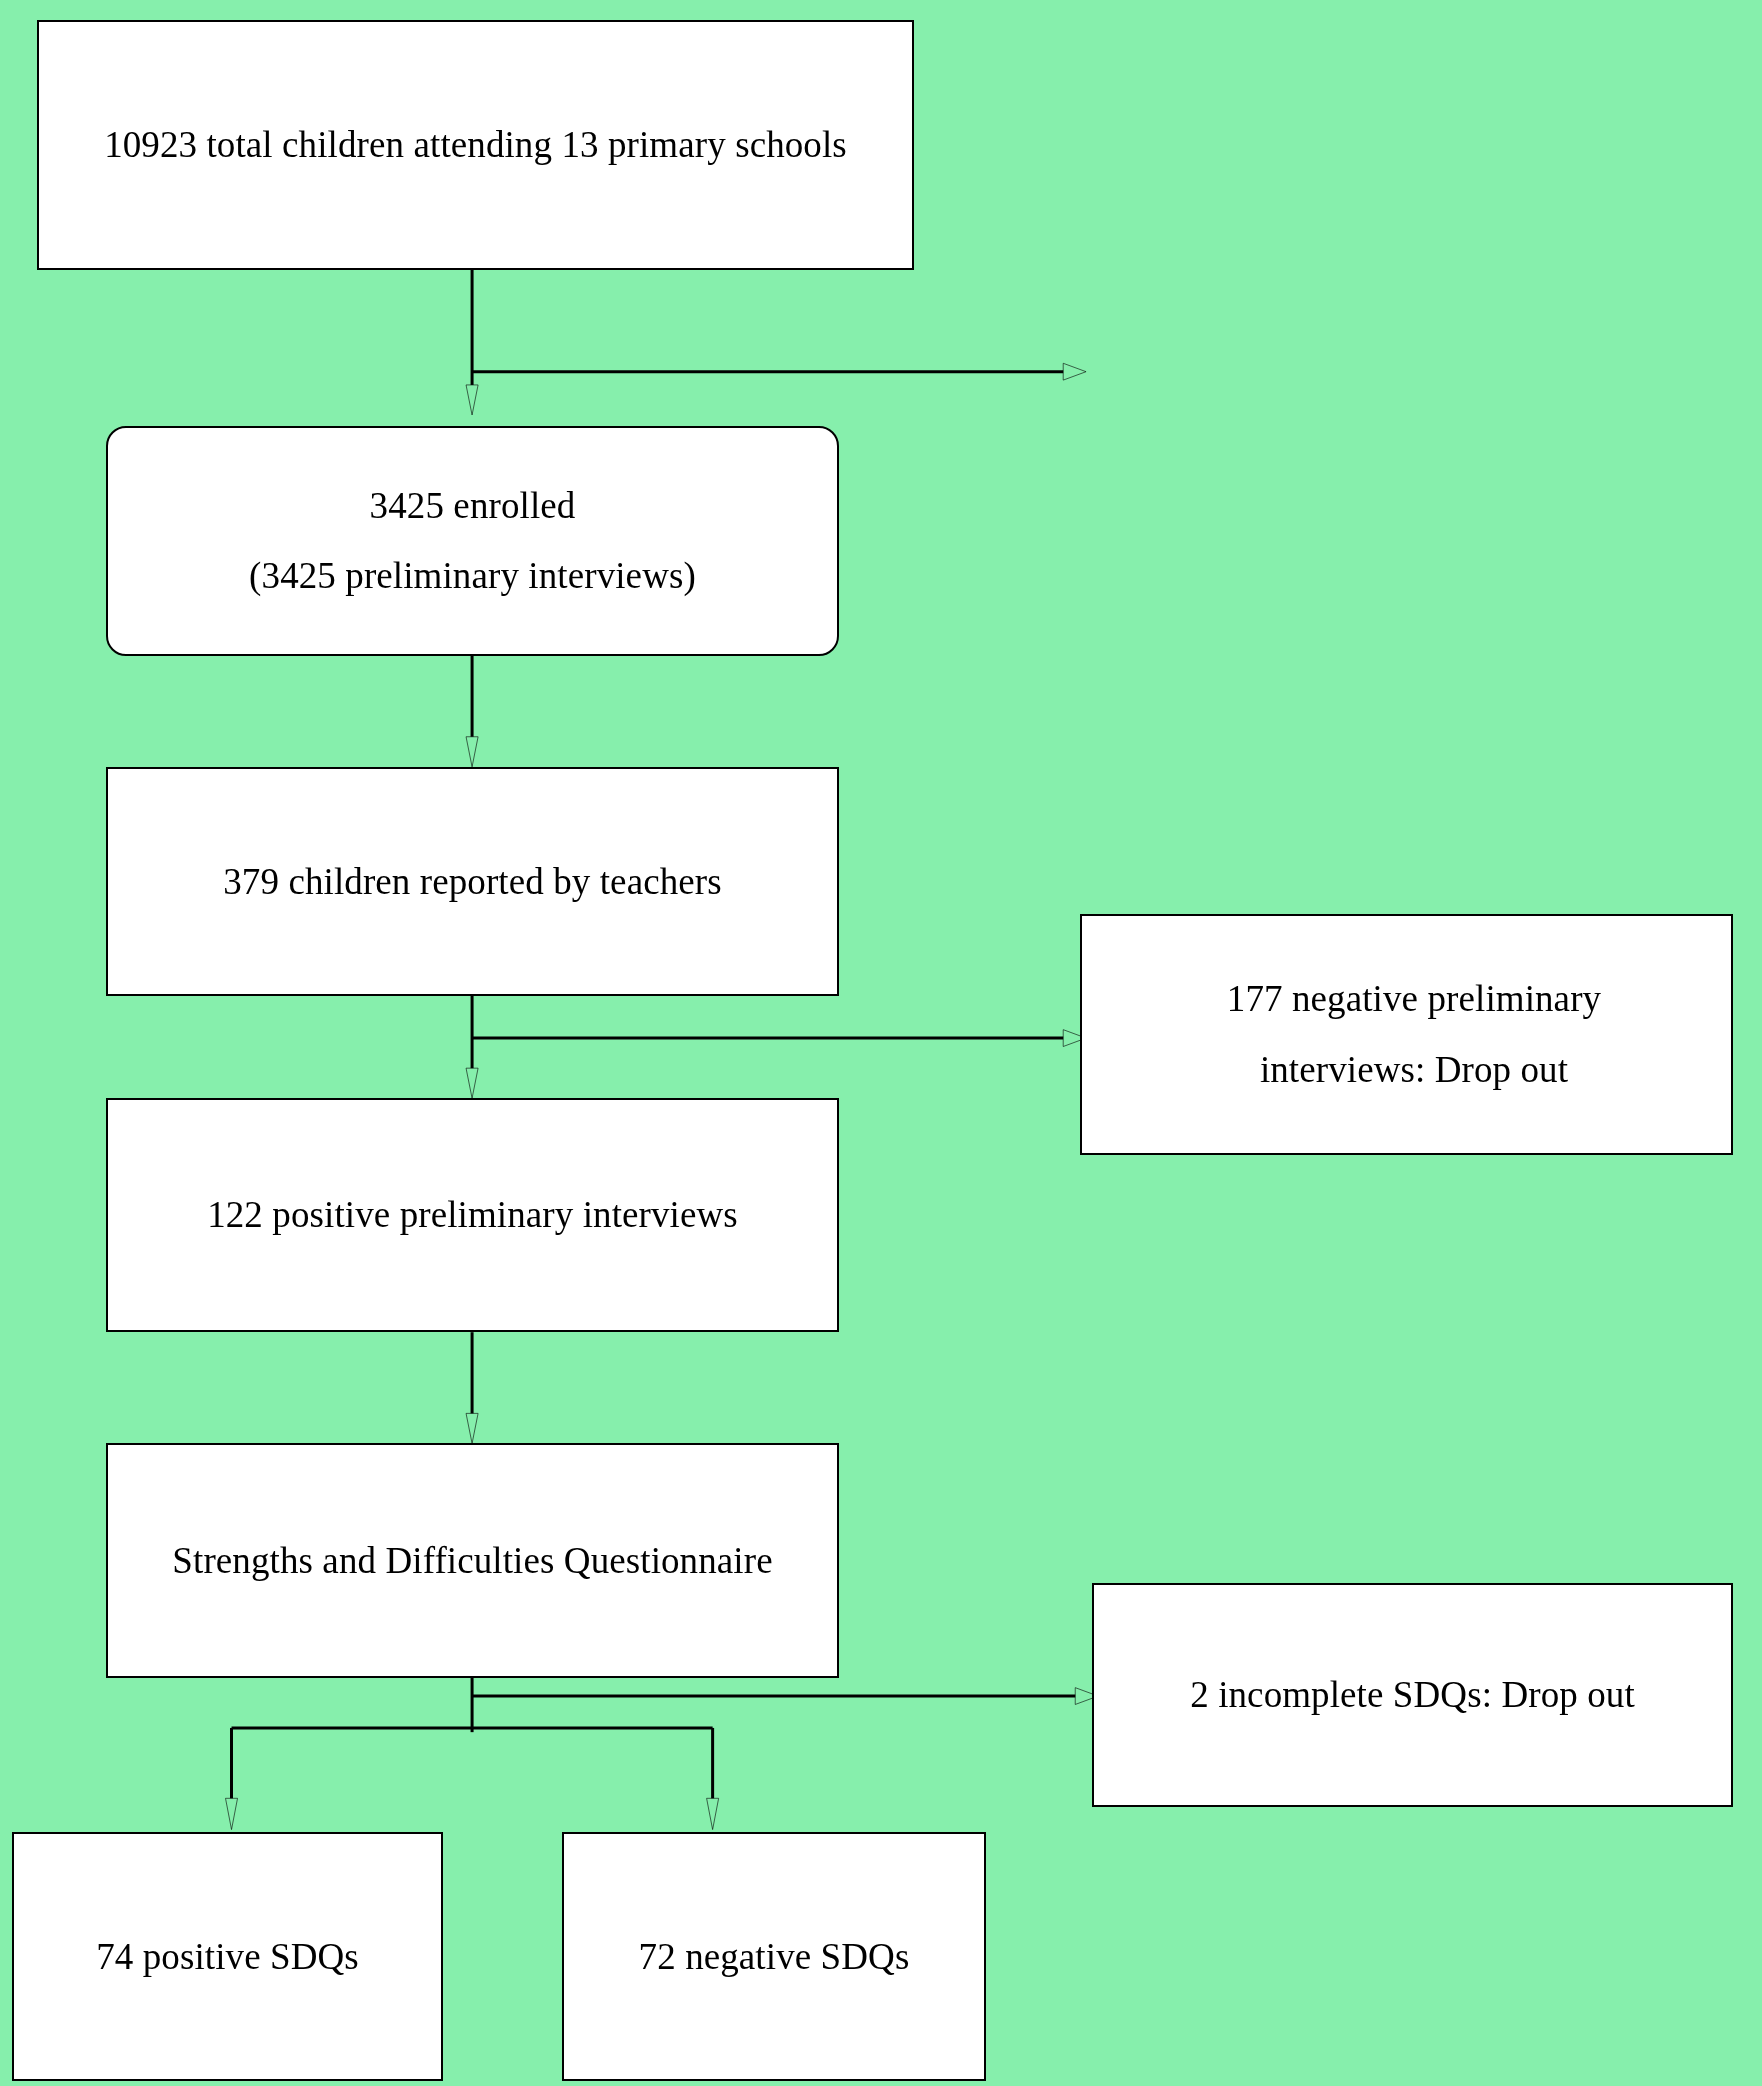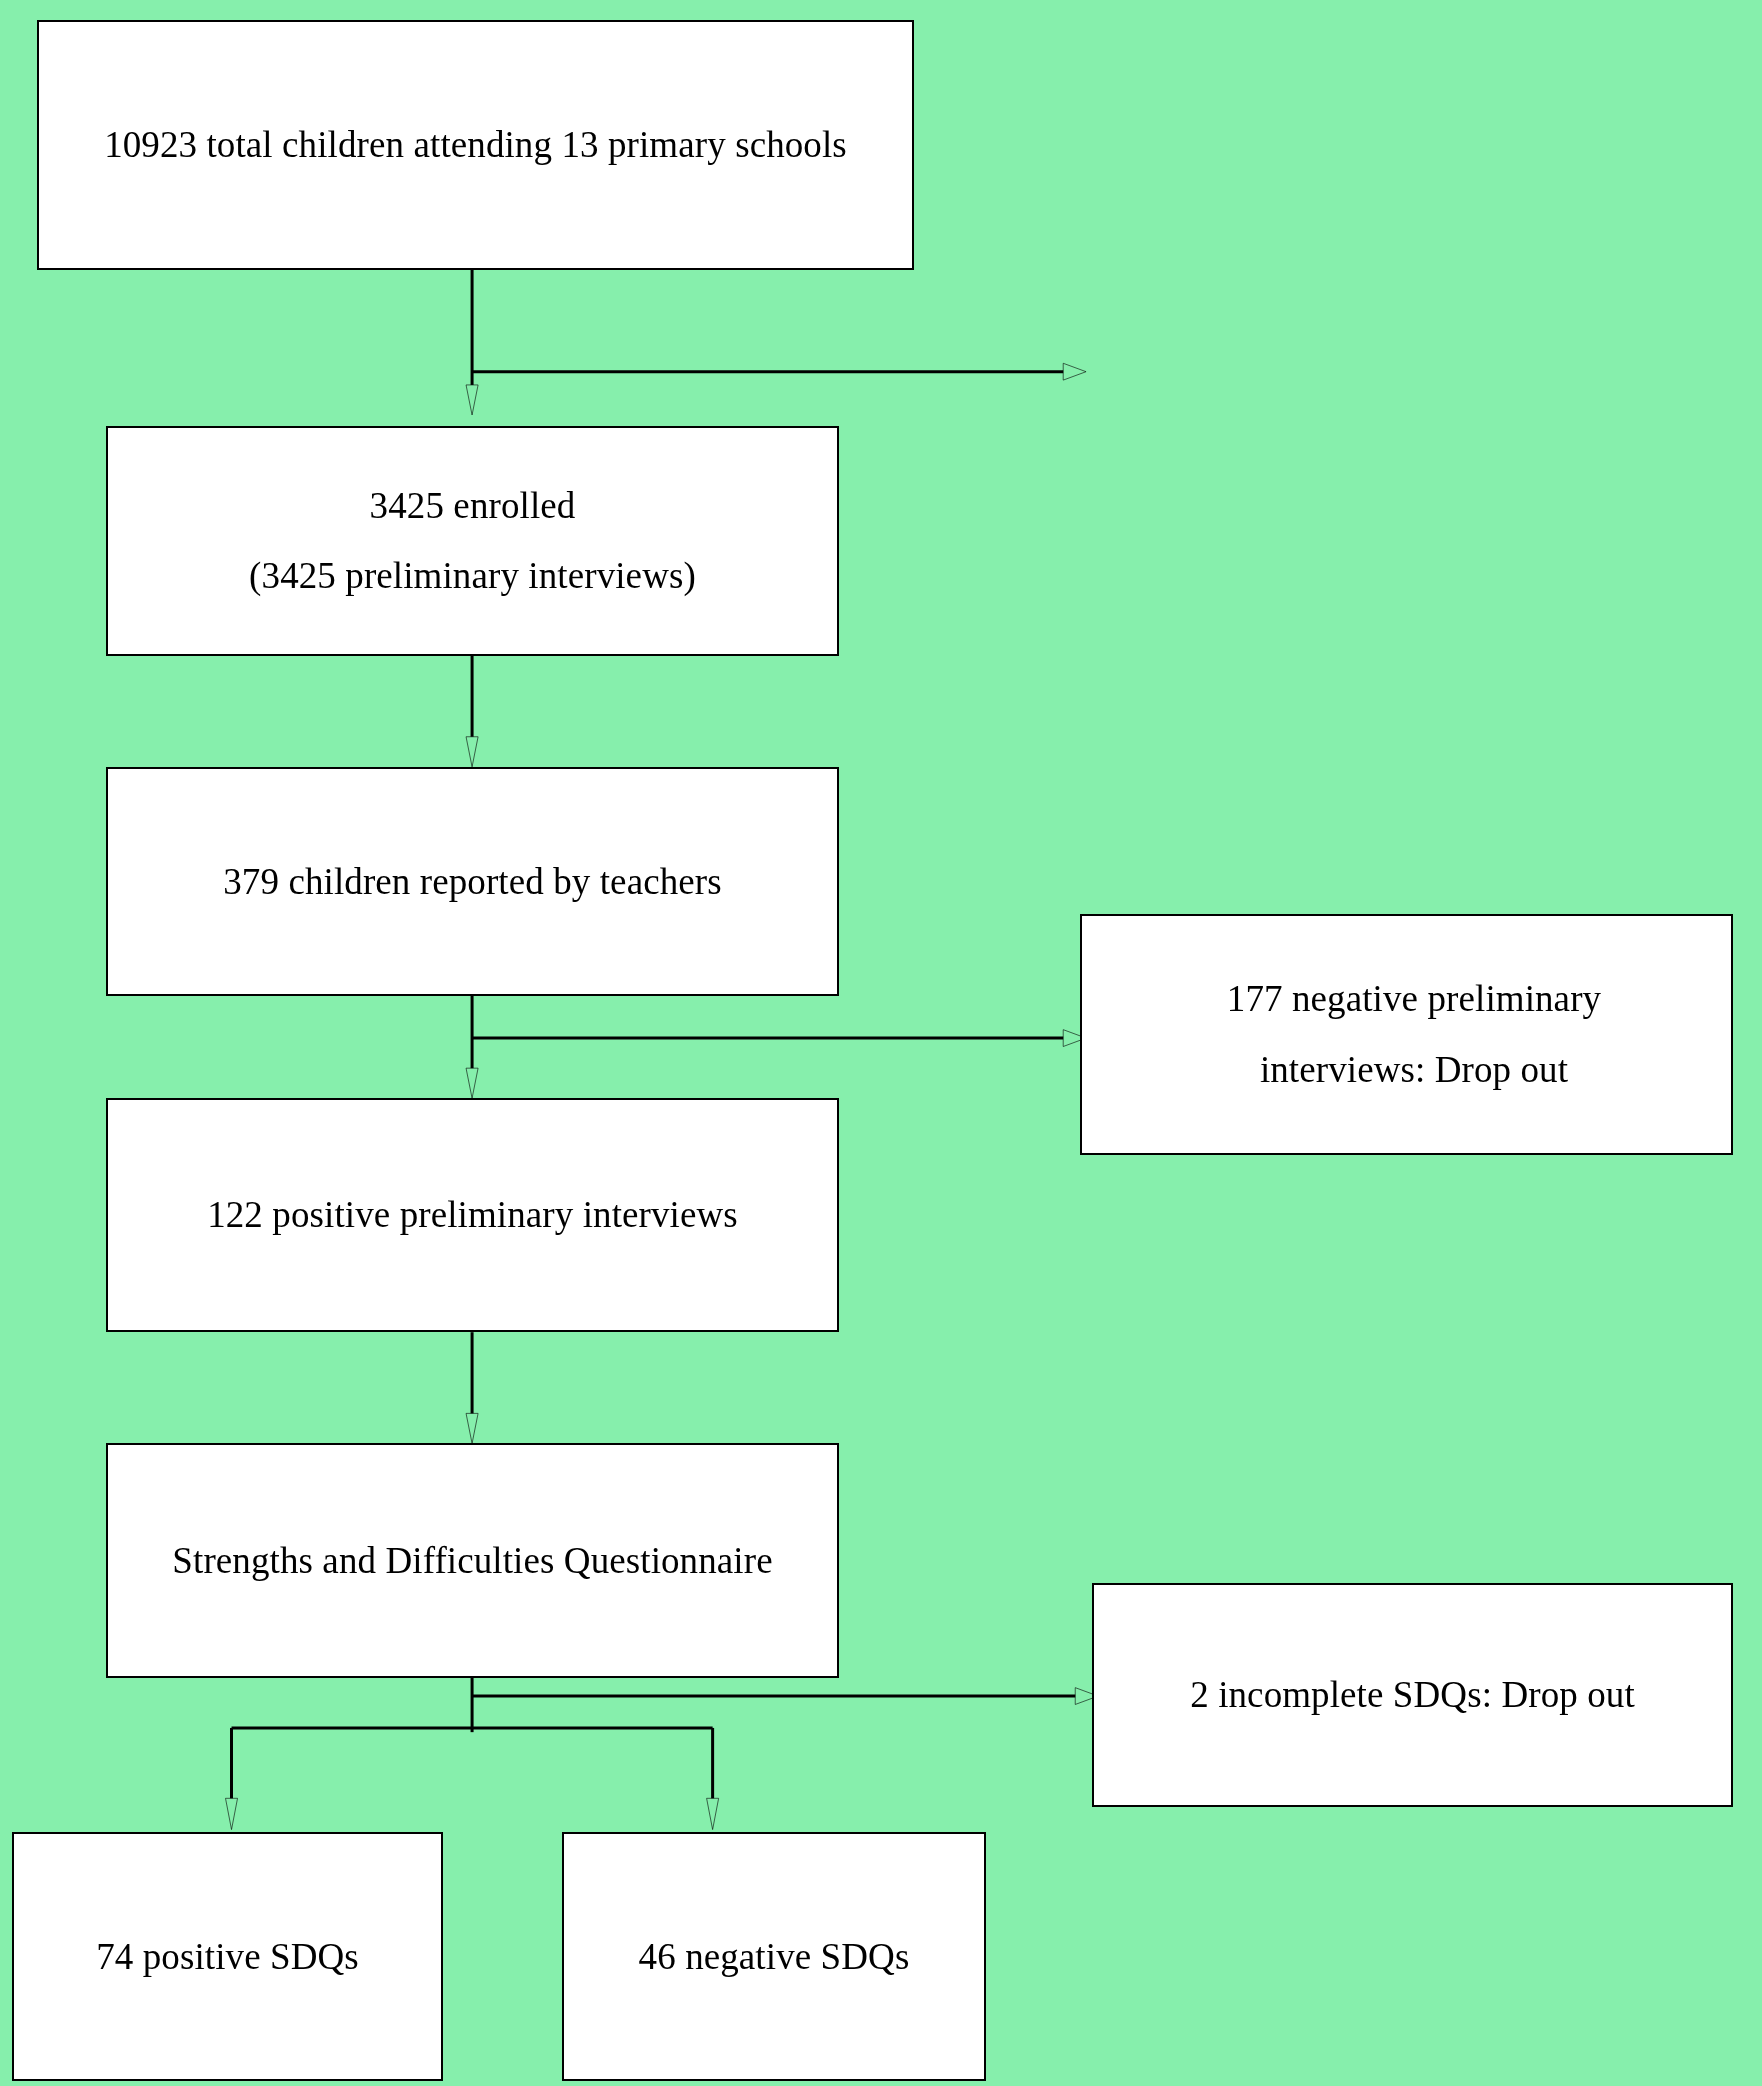--- a/index.html
+++ b/index.html
@@ -70,21 +70,21 @@
       <path d="M1185,2873 L1185,2990" stroke-width="5"></path>
       <path d="M1175,2990 L1195,2990 L1185,3042 z" fill="#000" stroke="none"></path>
     </g>
   </svg>
 
   <div class="node" style="left:37px;top:20px;width:877px;height:250px;">
     <span class="line">10923 total children attending 13 primary schools</span>
   </div>
 
 
-  <div class="node two" style="left:106px;top:426px;width:733px;height:230px;">
+  <div class="node two" style="left:106px;top:426px;width:733px;height:230px;border-radius:20px;">
     <span class="line">3425 enrolled</span>
     <span class="line">(3425 preliminary interviews)</span>
   </div>
 
   <div class="node" style="left:106px;top:767px;width:733px;height:229px;">
     <span class="line">379 children reported by teachers</span>
   </div>
 
   <div class="node two" style="left:1080px;top:914px;width:653px;height:241px;padding-left:15px;">
     <span class="line">177 negative preliminary</span>
@@ -101,17 +101,17 @@
 
   <div class="node" style="left:1092px;top:1583px;width:641px;height:224px;">
     <span class="line">2 incomplete SDQs: Drop out</span>
   </div>
 
   <div class="node" style="left:12px;top:1832px;width:431px;height:249px;">
     <span class="line">74 positive SDQs</span>
   </div>
 
   <div class="node" style="left:562px;top:1832px;width:424px;height:249px;">
-    <span class="line">46 negative SDQs</span>
+    <span class="line">72 negative SDQs</span>
   </div>
 
 </div>
 
 
 </body></html>

